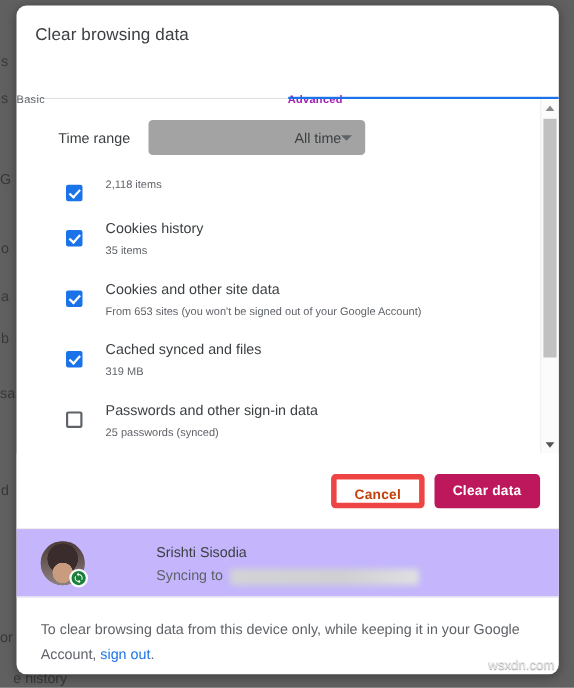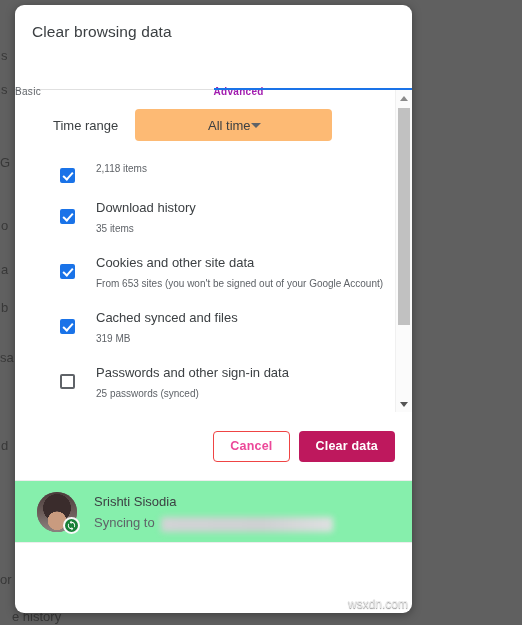--- a/index.html
+++ b/index.html
@@ -28,21 +28,21 @@
     font-family: "Liberation Sans", sans-serif;
     opacity: .75;
     filter: blur(0.4px);
   }
 
   
   #dialog {
     position: absolute;
     left: 15px;
     top: 5px;
-    width: 397px;
+    width: 493px;
     height: 608px;
     background: #ffffff;
     border-radius: 9px;
     box-shadow: 0 2px 10px rgba(0,0,0,.35);
     overflow: hidden;
     display: flex;
     flex-direction: column;
   }
 
   
@@ -102,25 +102,25 @@
     padding: 19px 0 0 19px;
   }
   .timerange-label {
     font-size: 13px;
     color: #3c4043;
     margin-right: 17px;
   }
   .select-box {
     width: 197px;
     height: 32px;
-    background: #fdba74;
+    background: #a3a3a3;
     border-radius: 4px;
     display: flex;
     align-items: center;
-    justify-content: center;
+    justify-content: flex-end;
     padding: 0 12px 0 13px;
     box-sizing: border-box;
     cursor: pointer;
   }
   .select-value { font-size: 13px; color: #3c4043; }
   .caret {
     width: 0; height: 0;
     border-left: 5px solid transparent;
     border-right: 5px solid transparent;
     border-top: 5px solid #5f6368;
@@ -218,44 +218,45 @@
     font-weight: bold;
     letter-spacing: .2px;
     border-radius: 4px;
     cursor: pointer;
     box-sizing: border-box;
   }
   .btn-cancel {
     height: 31px;
     padding: 0 16px;
     background: #fff;
-    color: #ec4899;
-    border: 1px solid #ef4444;
+    color: #c2410c;
+    border: 5px solid #ef4444;
     line-height: 29px;
     margin-right: 9px;
   }
   .btn-primary {
     height: 31px;
     padding: 0 17px;
     background: #be185d;
     color: #fff;
     border: none;
     line-height: 31px;
   }
 
   
   .account {
-    background: #86efac;
+    background: #c4b5fd;
     border-top: 1px solid #ededed;
     border-bottom: 1px solid #ededed;
     height: 63px;
     display: flex;
     align-items: center;
     padding-left: 22px;
     box-sizing: border-box;
+    gap: 48px;
   }
   .avatar-wrap { position: relative; width: 40px; height: 40px; flex: none; }
   .avatar {
     width: 40px; height: 40px;
     border-radius: 50%;
     overflow: hidden;
     background: #6b5f63;
     position: relative;
   }
   .avatar .hair {
@@ -353,21 +354,21 @@
         <div class="opt-row">
           <span class="cbox on"></span>
           <span class="opt-text">
             <div class="opt-sub">2,118 items</div>
           </span>
         </div>
 
         <div class="opt-row">
           <span class="cbox on"></span>
           <span class="opt-text">
-            <span class="opt-title">Download history</span>
+            <span class="opt-title">Cookies history</span>
             <div class="opt-sub">35 items</div>
           </span>
         </div>
 
         <div class="opt-row">
           <span class="cbox on"></span>
           <span class="opt-text">
             <span class="opt-title">Cookies and other site data</span>
             <div class="opt-sub">From 653 sites (you won't be signed out of your Google Account)</div>
           </span>
@@ -421,15 +422,18 @@
     </div>
     <div class="acct-text">
       <div class="acct-name">Srishti Sisodia</div>
       <div class="acct-sync">
         <span>Syncing to</span>
         <span class="redacted"></span>
       </div>
     </div>
   </div>
 
+  <div class="footnote">
+    <span>To clear browsing data from this device only, while keeping it in your Google Account, </span><a>sign out</a><span>.</span>
+  </div>
 
   <div class="watermark">wsxdn.com</div>
 </div>
 
 </body></html>

